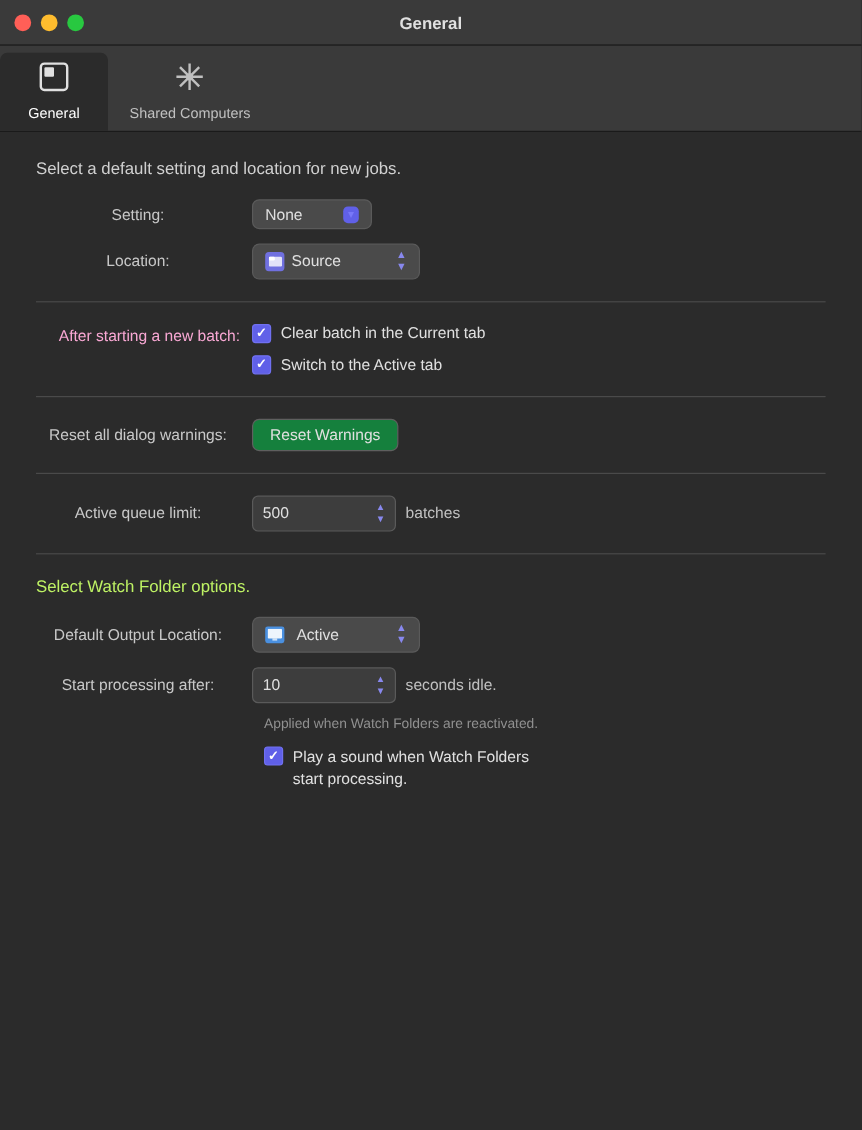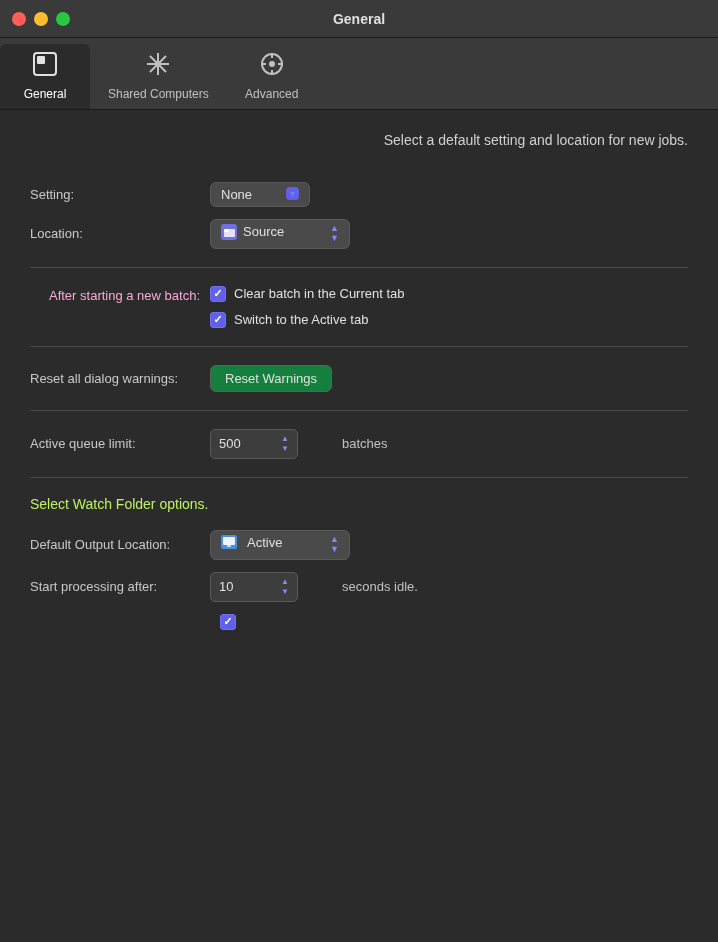--- a/index.html
+++ b/index.html
@@ -78,48 +78,47 @@
     
     .content {
       padding: 22px 30px 20px;
       overflow-y: auto;
       height: calc(942px - 38px - 78px);
     }
 
     .section-intro {
       font-size: 14px;
       color: #d0d0d0;
-      margin-bottom: 34px;
-      text-align: right;
+      margin-bottom: 18px;
     }
 
     
     .form-row {
       display: flex;
       align-items: center;
       margin-bottom: 12px;
     }
     .form-label {
-      text-align: left;
+      text-align: center;
       font-size: 13px;
       color: #c8c8c8;
       min-width: 180px;
       padding-right: 10px;
     }
 
     
     .dropdown-btn {
       background: #4a4a4a;
       border: 1px solid #5a5a5a;
       border-radius: 6px;
       color: #e0e0e0;
       font-size: 13px;
       padding: 4px 10px;
       display: flex;
-      align-items: flex-start;
+      align-items: center;
       gap: 6px;
       cursor: pointer;
       min-width: 100px;
     }
     .dropdown-btn.with-icon {
       min-width: 140px;
     }
     .dropdown-arrow {
       font-size: 10px;
       color: #7878f8;
@@ -204,21 +203,21 @@
       align-items: center;
       gap: 8px;
     }
     .spinner-input {
       background: #3d3d3d;
       border: 1px solid #5a5a5a;
       border-radius: 5px;
       color: #e0e0e0;
       font-size: 13px;
       padding: 4px 8px;
-      width: 88px;
+      width: 120px;
       display: flex;
       align-items: center;
       justify-content: space-between;
     }
     .spinner-val {
       font-size: 13px;
       color: #e0e0e0;
     }
     .spinner-controls {
       display: flex;
@@ -229,21 +228,20 @@
       font-size: 8px;
       color: #8888ee;
       line-height: 1.2;
       cursor: pointer;
       background: none;
       border: none;
     }
     .unit-label {
       font-size: 13px;
       color: #c0c0c0;
-      margin-left: 36px;
     }
 
     
     .watch-intro {
       font-size: 14px;
       color: #bef264;
       margin-bottom: 18px;
     }
 
     .desktop-icon {
@@ -316,33 +314,20 @@
         <line x1="14" y1="3" x2="14" y2="25" stroke="#c0c0c0" stroke-width="2"></line>
         <line x1="3" y1="14" x2="25" y2="14" stroke="#c0c0c0" stroke-width="2"></line>
         <line x1="6" y1="6" x2="22" y2="22" stroke="#c0c0c0" stroke-width="2"></line>
         <line x1="22" y1="6" x2="6" y2="22" stroke="#c0c0c0" stroke-width="2"></line>
         <circle cx="14" cy="14" r="3" fill="#c0c0c0"></circle>
       </svg>
     </span>
     <span>Shared Computers</span>
   </div>
 
-  <div class="tab-item">
-    <span class="tab-icon">
-      <svg width="28" height="28" viewBox="0 0 28 28" fill="none">
-        <circle cx="14" cy="14" r="10" stroke="#c0c0c0" stroke-width="2" fill="none"></circle>
-        <circle cx="14" cy="14" r="3" fill="#c0c0c0"></circle>
-        <line x1="14" y1="4" x2="14" y2="8" stroke="#c0c0c0" stroke-width="2"></line>
-        <line x1="14" y1="20" x2="14" y2="24" stroke="#c0c0c0" stroke-width="2"></line>
-        <line x1="4" y1="14" x2="8" y2="14" stroke="#c0c0c0" stroke-width="2"></line>
-        <line x1="20" y1="14" x2="24" y2="14" stroke="#c0c0c0" stroke-width="2"></line>
-      </svg>
-    </span>
-    <span>Advanced</span>
-  </div>
 </div>
 
 <div class="content">
 
   <p class="section-intro">Select a default setting and location for new jobs.</p>
 
   <div class="form-row">
     <span class="form-label">Setting:</span>
     <button class="dropdown-btn">
       <span>None</span>
@@ -438,26 +423,28 @@
         <span class="spinner-val">10</span>
         <div class="spinner-controls">
           <button class="spinner-btn">▲</button>
           <button class="spinner-btn">▼</button>
         </div>
       </div>
       <span class="unit-label">seconds idle.</span>
     </div>
   </div>
 
+  <p class="note-text">Applied when Watch Folders are reactivated.</p>
 
   <div class="play-sound-row">
     <label class="checkbox-row">
       <div class="checkbox-box">
         <span class="checkmark">✓</span>
       </div>
     </label>
+    <span class="play-sound-text">Play a sound when Watch Folders start processing.</span>
   </div>
 
 </div>
 
 <div class="help-area">
   
 </div>
 
 </body></html>

